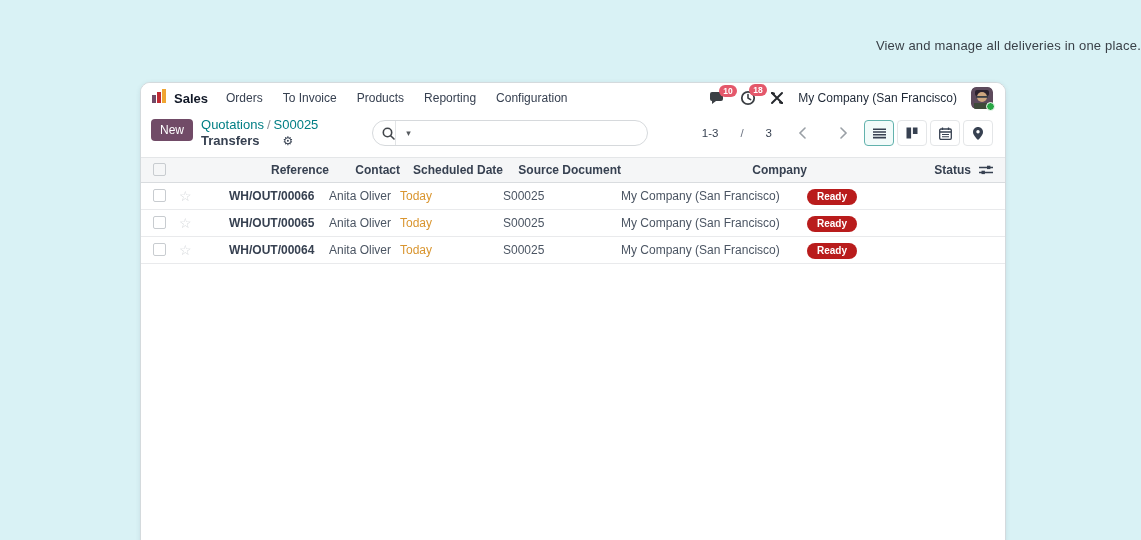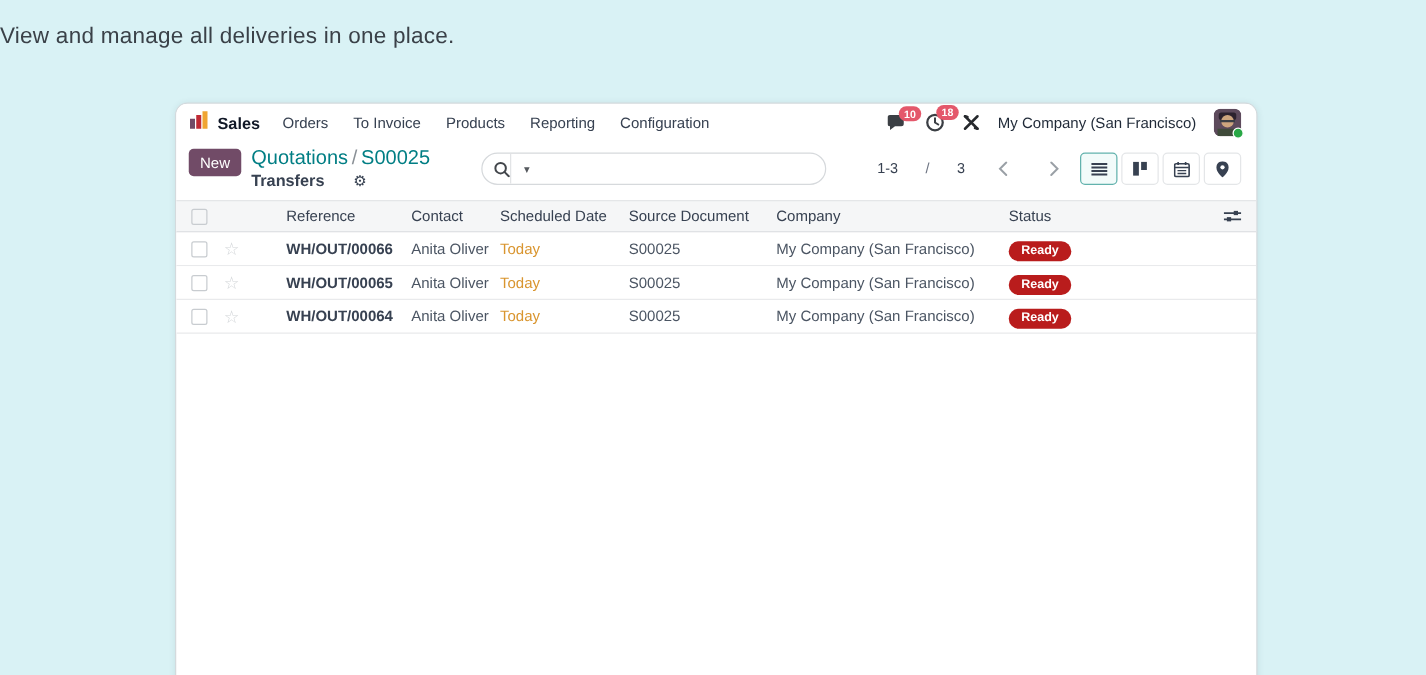--- a/index.html
+++ b/index.html
@@ -3,25 +3,26 @@
 <meta charset="utf-8">
 <style>
   * { box-sizing: border-box; margin: 0; padding: 0; }
   html,body { width: 1141px; height: 540px; overflow: hidden; }
   body {
     font-family: "Liberation Sans", sans-serif;
     background: #d9f2f5;
     position: relative;
   }
   .caption {
-    text-align: left;
+    text-align: right;
     padding-top: 18px;
-    font-size: 18px;
+    font-size: 13px;
     color: #3a4148;
     letter-spacing: .2px;
+    margin-top: 20px;
   }
   .card {
     position: absolute;
     left: 140px; top: 82px;
     width: 866px; height: 488px;
     background: #ffffff;
     border: 1px solid #d4dadd;
     border-radius: 10px;
     box-shadow: 0 1px 5px rgba(40,70,80,.10);
     overflow: hidden;
@@ -61,21 +62,21 @@
     background: #fff;
   }
   .cp-left { display: flex; align-items: flex-start; gap: 8px; }
   .btn-new {
     background: #714B67; color: #fff;
     border: none; border-radius: 4px;
     font-size: 12px; font-family: inherit;
     padding: 4px 9px; cursor: pointer; margin-top: 2px; text-align: center;
   }
   .breadcrumb-block { display: flex; flex-direction: column; line-height: 1.25; }
-  .breadcrumb { font-size: 16px; }
+  .breadcrumb { font-size: 13px; }
   .breadcrumb a { color: #017e84; text-decoration: none; cursor: pointer; }
   .crumb-sep { color: #8a9096; margin: 0 3px; }
   .view-title-row { display: flex; align-items: center; gap: 23px; }
   .view-title { font-size: 13px; font-weight: 600; color: #374151; }
   .gear { font-size: 12px; color: #374151; cursor: pointer; line-height: 1; }
   .cp-spacer { flex: 1; }
   .searchbox {
     width: 276px; height: 26px;
     border: 1px solid #d6d9dc; border-radius: 13px;
     display: flex; align-items: center;
@@ -116,21 +117,21 @@
     grid-template-columns: 26px 50px 100px 71px 103px 118px 186px 1fr 34px;
     align-items: center;
     padding-left: 12px;
   }
   .thead {
     height: 26px;
     background: #f5f6f7;
     border-top: 1px solid #e4e6e8;
     border-bottom: 1px solid #d9dcdf;
   }
-  .th { font-size: 12px; font-weight: 400; color: #374151; cursor: pointer; }
+  .th { font-size: 12px; font-weight: 700; color: #374151; cursor: pointer; text-align: right; }
   .trow { height: 27px; background: #fff; border-bottom: 1px solid #e9eaec; cursor: pointer; }
   .td { font-size: 12px; color: #4b5563; }
   .td.ref { font-weight: 700; color: #374151; }
   .td.today { color: #d9952f; }
   .cbx {
     width: 13px; height: 13px;
     border: 1px solid #c8ccd0; border-radius: 2px;
     background: #fff; cursor: pointer;
   }
   .star { color: #d3d6d9; font-size: 14px; cursor: pointer; line-height: 1; }

